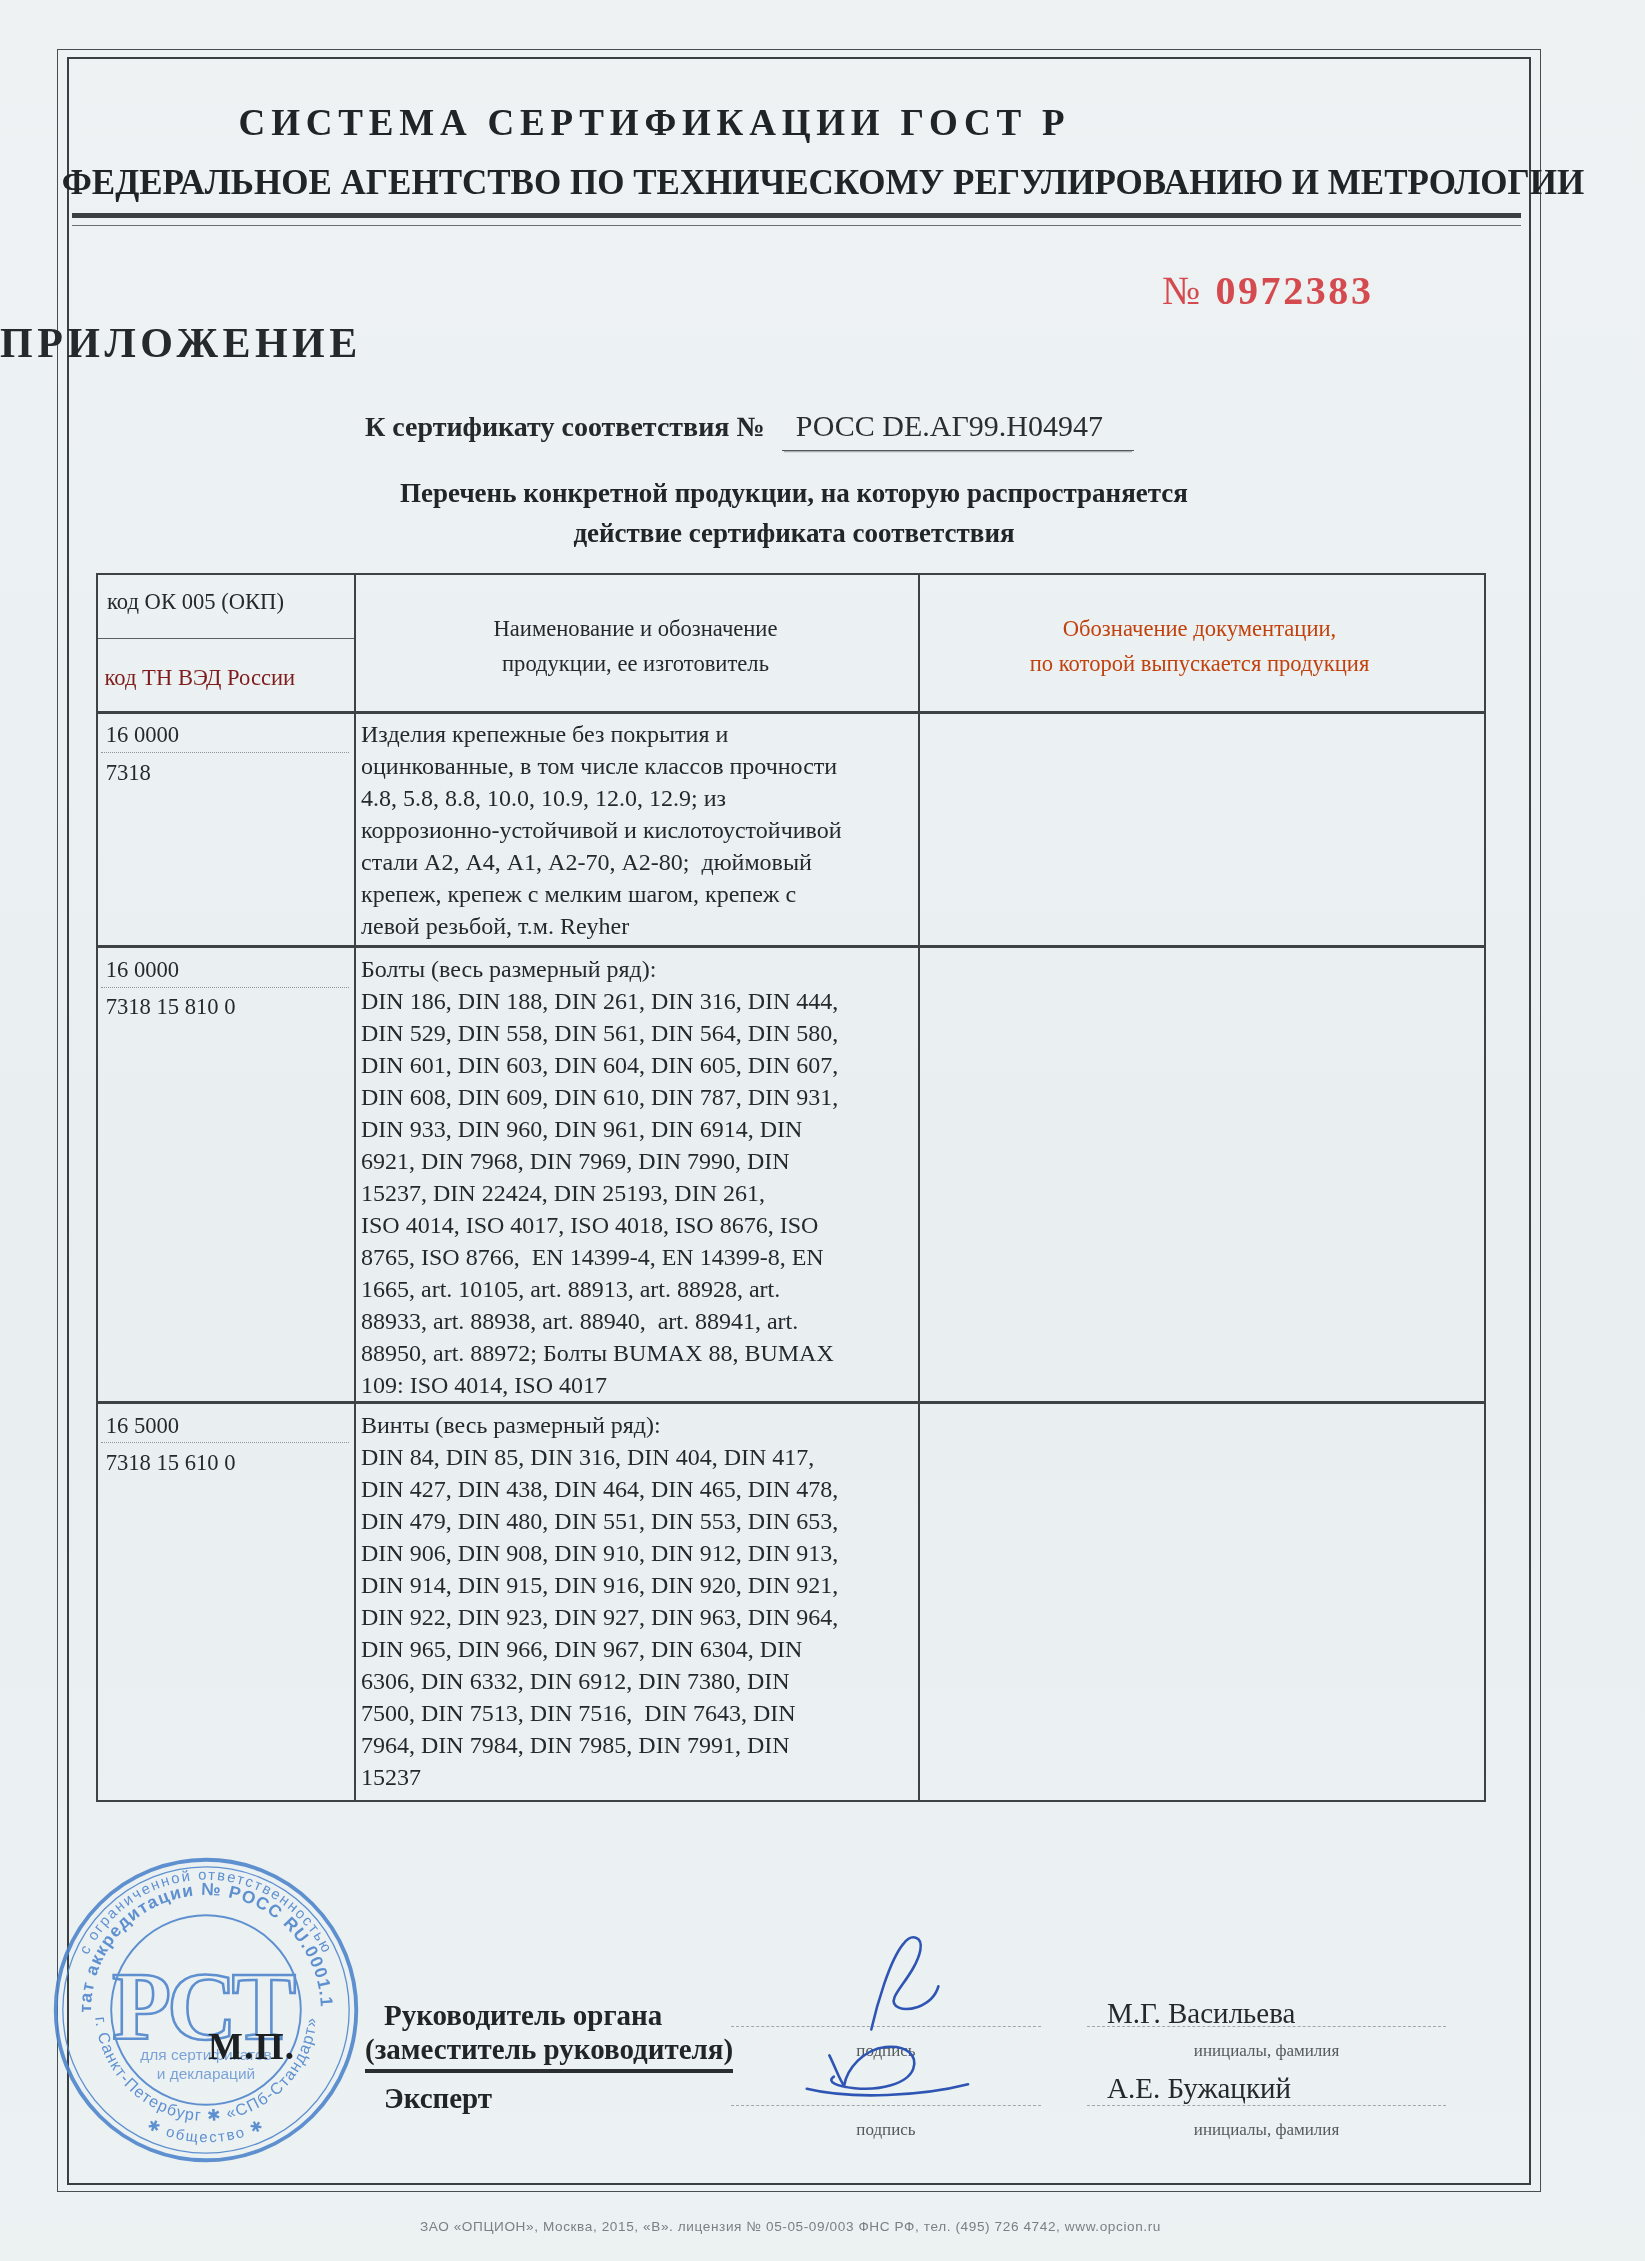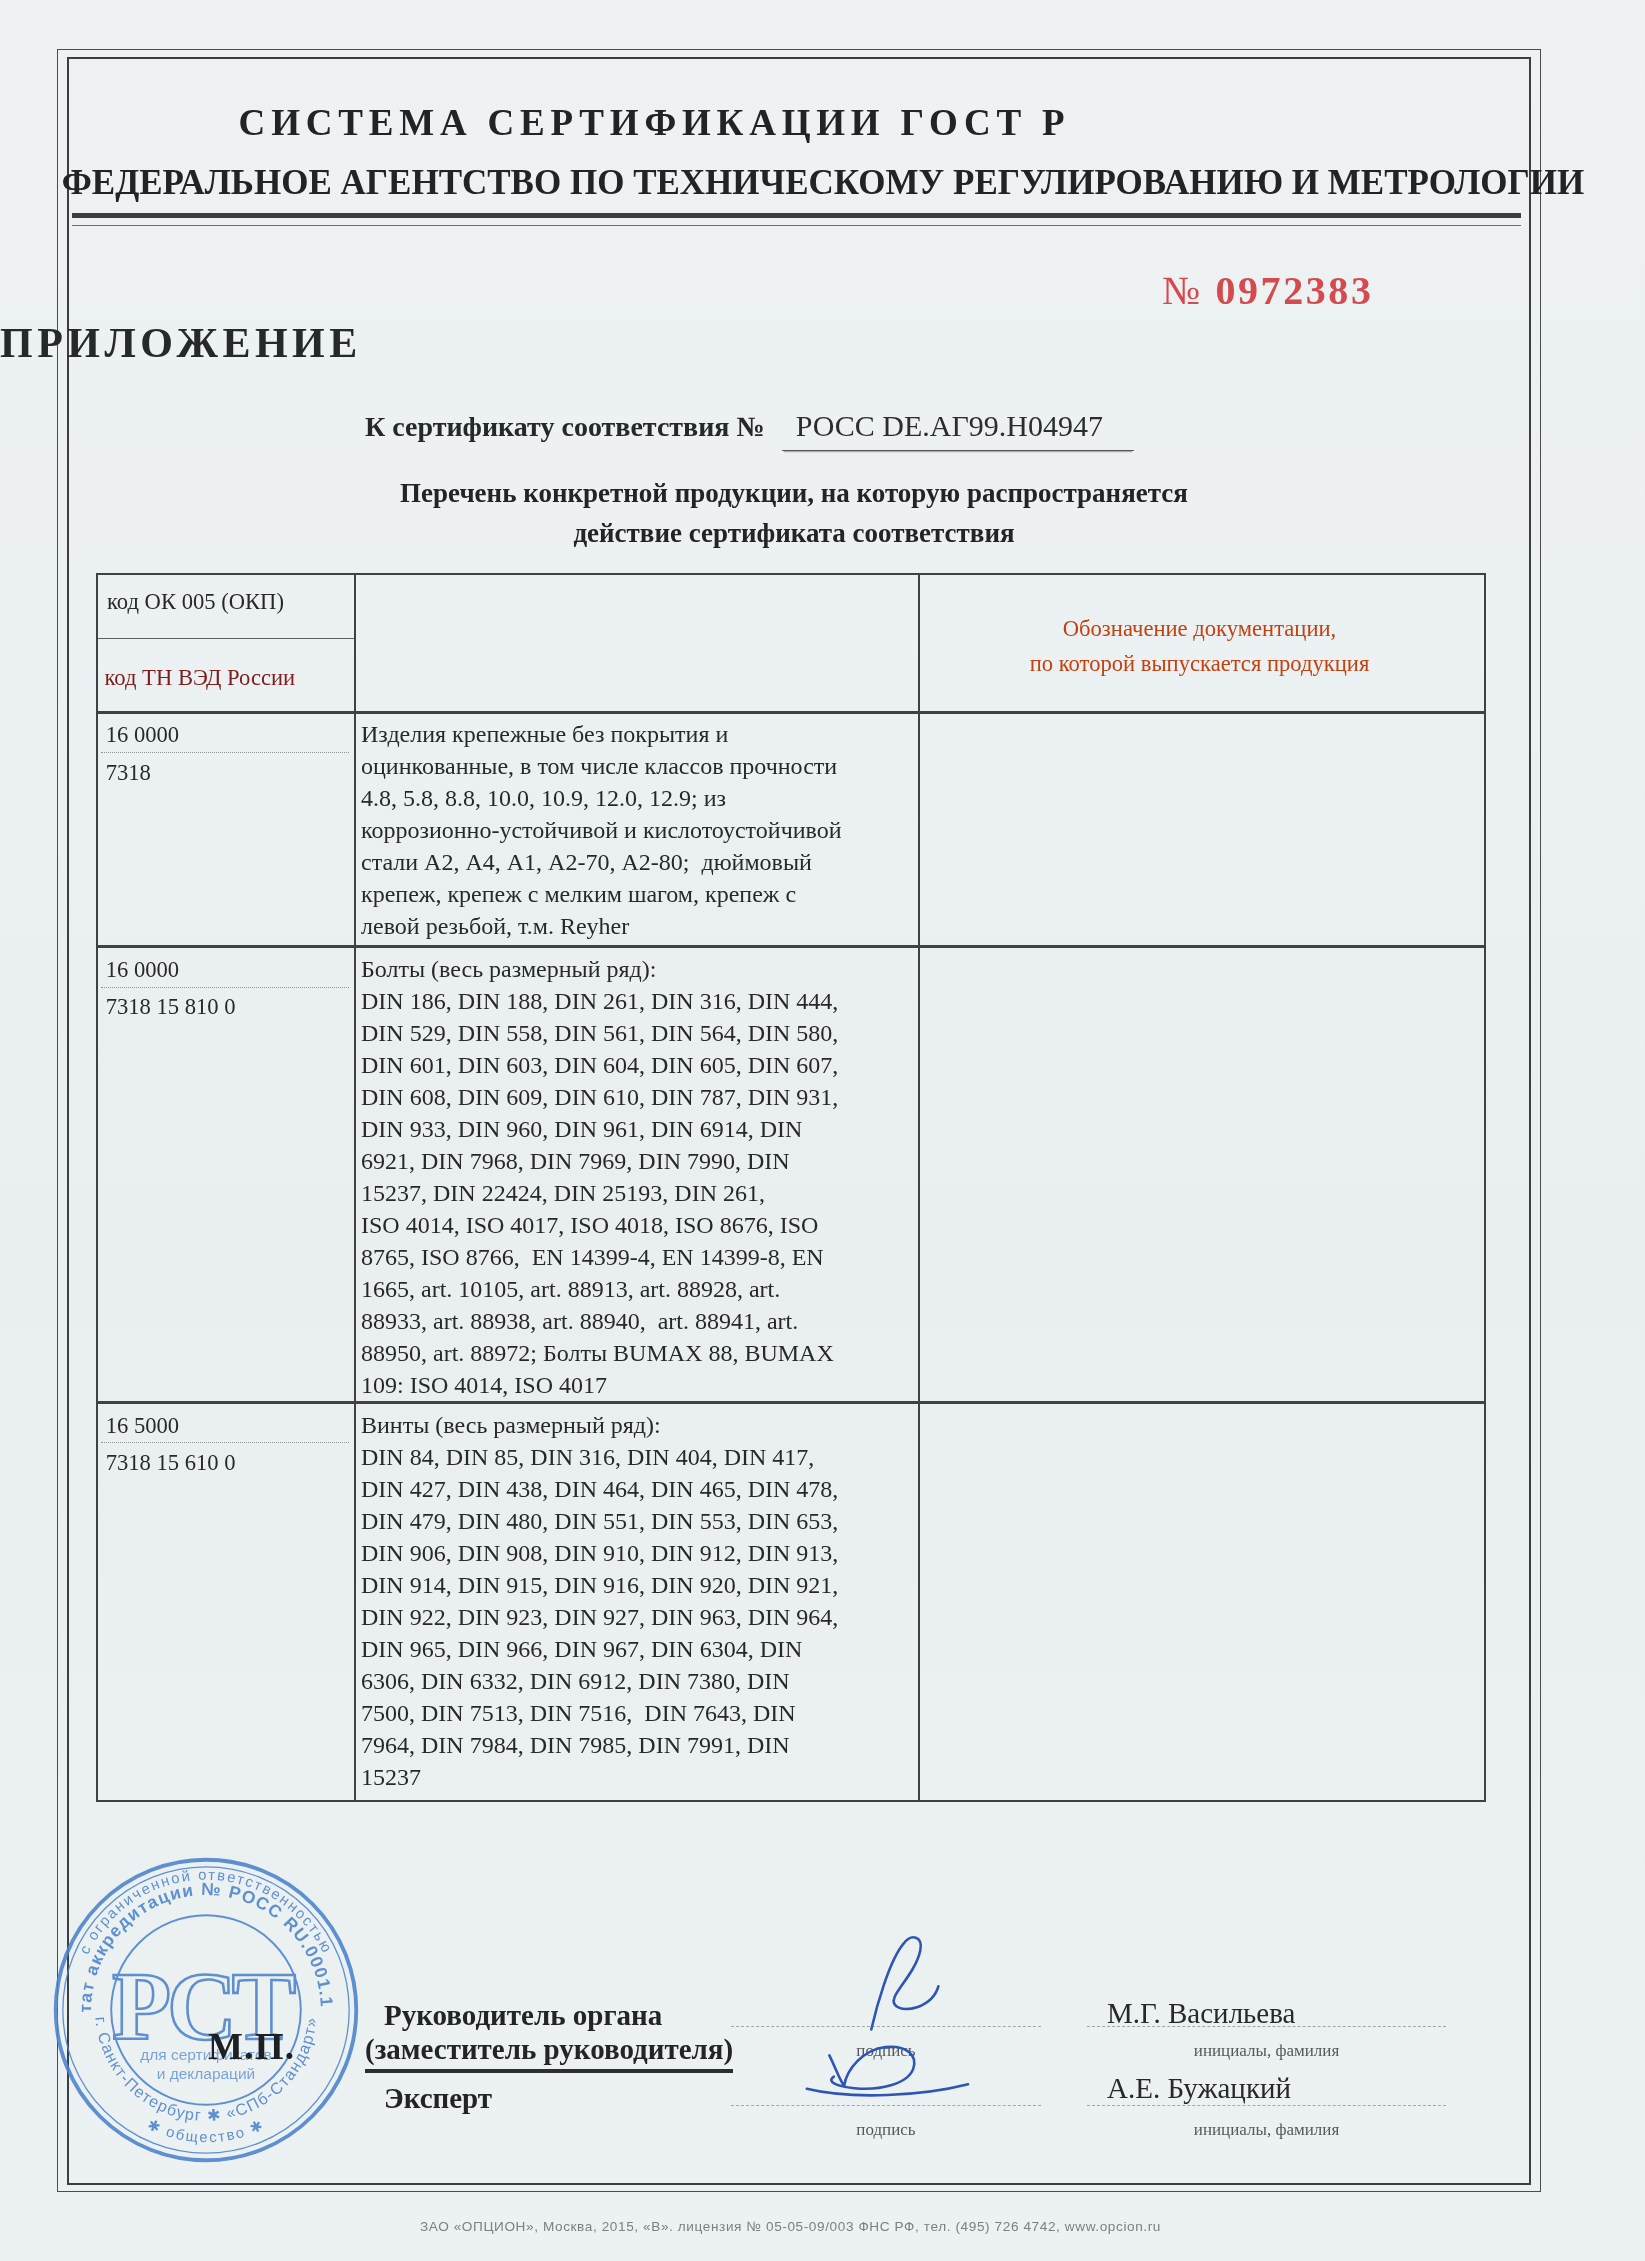--- a/index.html
+++ b/index.html
@@ -91,20 +91,22 @@
 <div class="abs tbl">
   <div class="v v1"></div>
   <div class="v v2"></div>
   <div class="rs rs-h"></div>
   <div class="rs rs-1"></div>
   <div class="rs rs-2"></div>
   <div class="hdiv"></div>
 
   <div class="hc1a">код ОК 005 (ОКП)</div>
   <div class="hc1b">код ТН ВЭД России</div>
+  <div class="hc2">Наименование и обозначение
+продукции, ее изготовитель</div>
   <div class="hc3">Обозначение документации,
 по которой выпускается продукция</div>
 
   <div>
     <div class="code-top r0">16 0000</div>
     <div class="code-sep r0"></div>
     <div class="code-bottom r0">7318</div>
     <div class="cell-name r0">Изделия крепежные без покрытия и
 оцинкованные, в том числе классов прочности
 4.8, 5.8, 8.8, 10.0, 10.9, 12.0, 12.9; из

